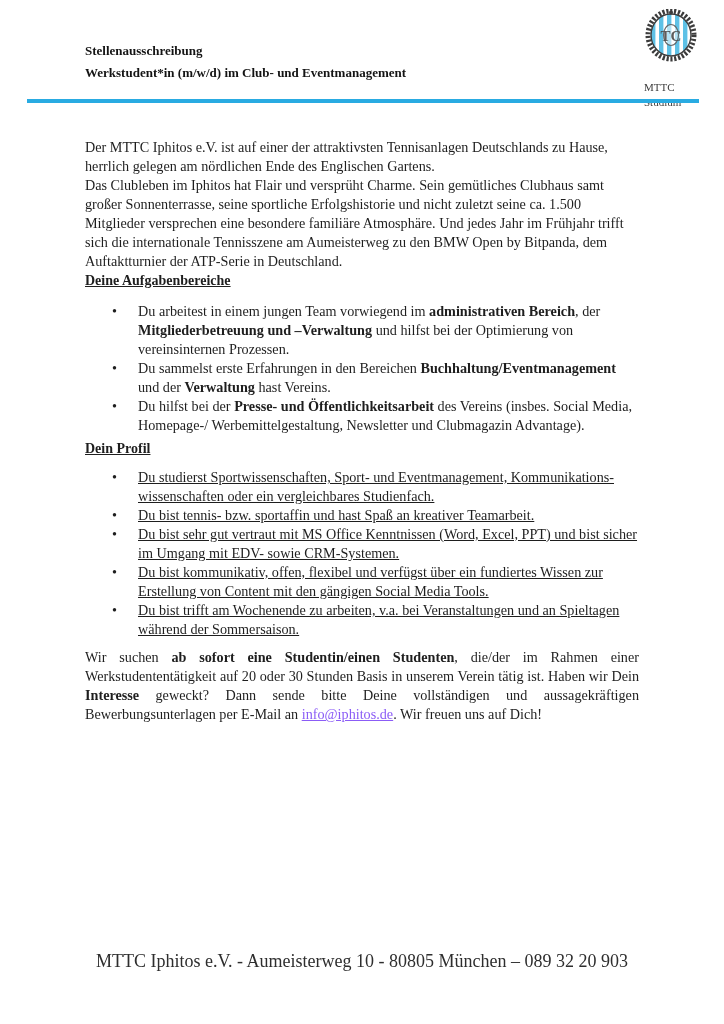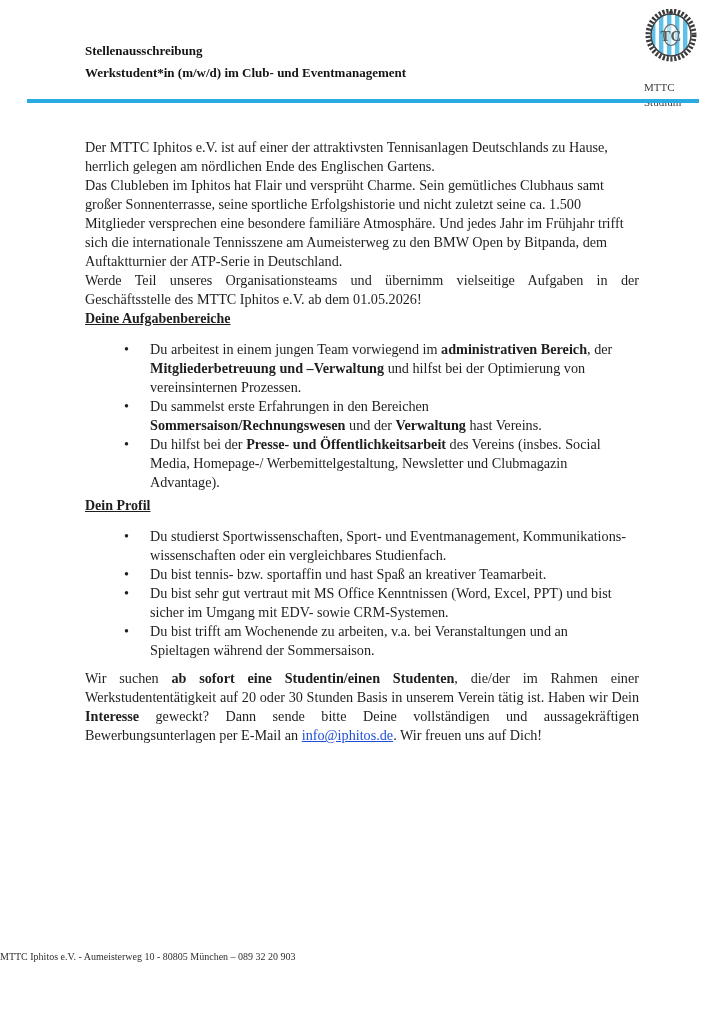--- a/index.html
+++ b/index.html
@@ -27,36 +27,36 @@
   }
   .content p { margin:0; }
   .p1 { margin-bottom:19px; }
   .p2 { margin-bottom:11px; }
   .p3 { margin-bottom:13px; }
   .justify { text-align:justify; }
   .section-heading {
     font-weight:bold; text-decoration:underline; font-size:14px;
     margin:0 0 12px 0;
   }
-  ul.bullets { list-style:none; margin:12px; padding:0 0 0 53px; }
+  ul.bullets { list-style:none; margin:0; padding:0 0 0 53px; }
   ul.bullets li { position:relative; margin:0; }
   ul.bullets li::before {
     content:"\2022"; position:absolute; left:-26px; top:0;
     font-size:14.2px; line-height:19px;
   }
   .tasks-list   { margin-bottom:4px !important; }
   .profile-heading { margin-bottom:10px !important; }
-  .profile-list { margin-bottom:9px !important; }
+  .profile-list { margin-bottom:9px !important;text-decoration:underline; }
   .note { margin-bottom:13px !important; }
   .b { font-weight:bold; }
-  a.link { color:#1d4ed8; text-decoration:underline; cursor:pointer; }
+  a.link { color:#8b5cf6; text-decoration:underline; cursor:pointer; }
   
   .footer {
-    position:absolute; left:0; top:951px; width:724px; 
-    font-size:10px; color:#2e2e2e;
+    position:absolute; left:0; top:951px; width:724px; text-align:center;
+    font-size:18px; color:#2e2e2e;
   }
 </style>
 </head>
 <body>
 
 <div class="page">
 
   <div class="header-title">
     <div>Stellenausschreibung</div>
     <div>Werkstudent*in (m/w/d) im Club- und Eventmanagement</div>
@@ -91,36 +91,36 @@
       <div>Studium</div>
     </div>
   </div>
 
   <div class="rule"></div>
 
   <div class="content">
 
     <p class="p1">Der MTTC Iphitos e.V. ist auf einer der attraktivsten Tennisanlagen Deutschlands zu Hause, herrlich gelegen am nördlichen Ende des Englischen Gartens.</p>
     <p class="p2">Das Clubleben im Iphitos hat Flair und versprüht Charme. Sein gemütliches Clubhaus samt großer Sonnenterrasse, seine sportliche Erfolgshistorie und nicht zuletzt seine ca. 1.500 Mitglieder versprechen eine besondere familiäre Atmosphäre. Und jedes Jahr im Frühjahr trifft sich die internationale Tennisszene am Aumeisterweg zu den BMW Open by Bitpanda, dem Auftaktturnier der ATP-Serie in Deutschland.</p>
-    <p class="p3 justify">Werde Teil unseres Organisationsteams und übernimm vielseitige Aufgaben in der Geschäftsstelle des MTTC Iphitos e.V. ab dem 01.05.2026!</p>
 
     <h2 class="section-heading">Deine Aufgabenbereiche</h2>
 
     <ul class="bullets tasks-list">
       <li><span>Du arbeitest in einem jungen Team vorwiegend im </span><span class="b">administrativen Bereich</span><span>, der </span><span class="b">Mitgliederbetreuung und –Verwaltung</span><span> und hilfst bei der Optimierung von vereinsinternen Prozessen.</span></li>
-      <li><span>Du sammelst erste Erfahrungen in den Bereichen </span><span class="b">Sommersaison/Rechnungswesen</span><span> und der </span><span class="b">Verwaltung</span><span> hast Vereins.</span></li>
+      <li><span>Du sammelst erste Erfahrungen in den Bereichen </span><span class="b">Buchhaltung/Eventmanagement</span><span> und der </span><span class="b">Verwaltung</span><span> hast Vereins.</span></li>
       <li><span>Du hilfst bei der </span><span class="b">Presse- und Öffentlichkeitsarbeit</span><span> des Vereins (insbes. Social Media, Homepage-/ Werbemittelgestaltung, Newsletter und Clubmagazin Advantage).</span></li>
     </ul>
 
     <h2 class="section-heading profile-heading">Dein Profil</h2>
 
     <ul class="bullets profile-list">
       <li><span>Du studierst Sportwissenschaften, Sport- und Eventmanagement, Kommunikations-wissenschaften oder ein vergleichbares Studienfach.</span></li>
       <li><span>Du bist tennis- bzw. sportaffin und hast Spaß an kreativer Teamarbeit.</span></li>
       <li><span>Du bist sehr gut vertraut mit MS Office Kenntnissen (Word, Excel, PPT) und bist sicher im Umgang mit EDV- sowie CRM-Systemen.</span></li>
+      <li><span>Du bist kommunikativ, offen, flexibel und verfügst über ein fundiertes Wissen zur Erstellung von Content mit den gängigen Social Media Tools.</span></li>
       <li><span>Du bist trifft am Wochenende zu arbeiten, v.a. bei Veranstaltungen und an Spieltagen während der Sommersaison.</span></li>
     </ul>
 
 
     <p class="justify"><span>Wir suchen </span><span class="b">ab sofort eine Studentin/einen Studenten</span><span>, die/der im Rahmen einer Werkstudententätigkeit auf 20 oder 30 Stunden Basis in unserem Verein tätig ist. Haben wir Dein </span><span class="b">Interesse</span><span> geweckt? Dann sende bitte Deine vollständigen und aussagekräftigen Bewerbungsunterlagen per E-Mail an </span><a class="link" href="#">info@iphitos.de</a><span>. Wir freuen uns auf Dich!</span></p>
 
   </div>
 
   <div class="footer">MTTC Iphitos e.V. - Aumeisterweg 10 - 80805 München – 089 32 20 903</div>
 

